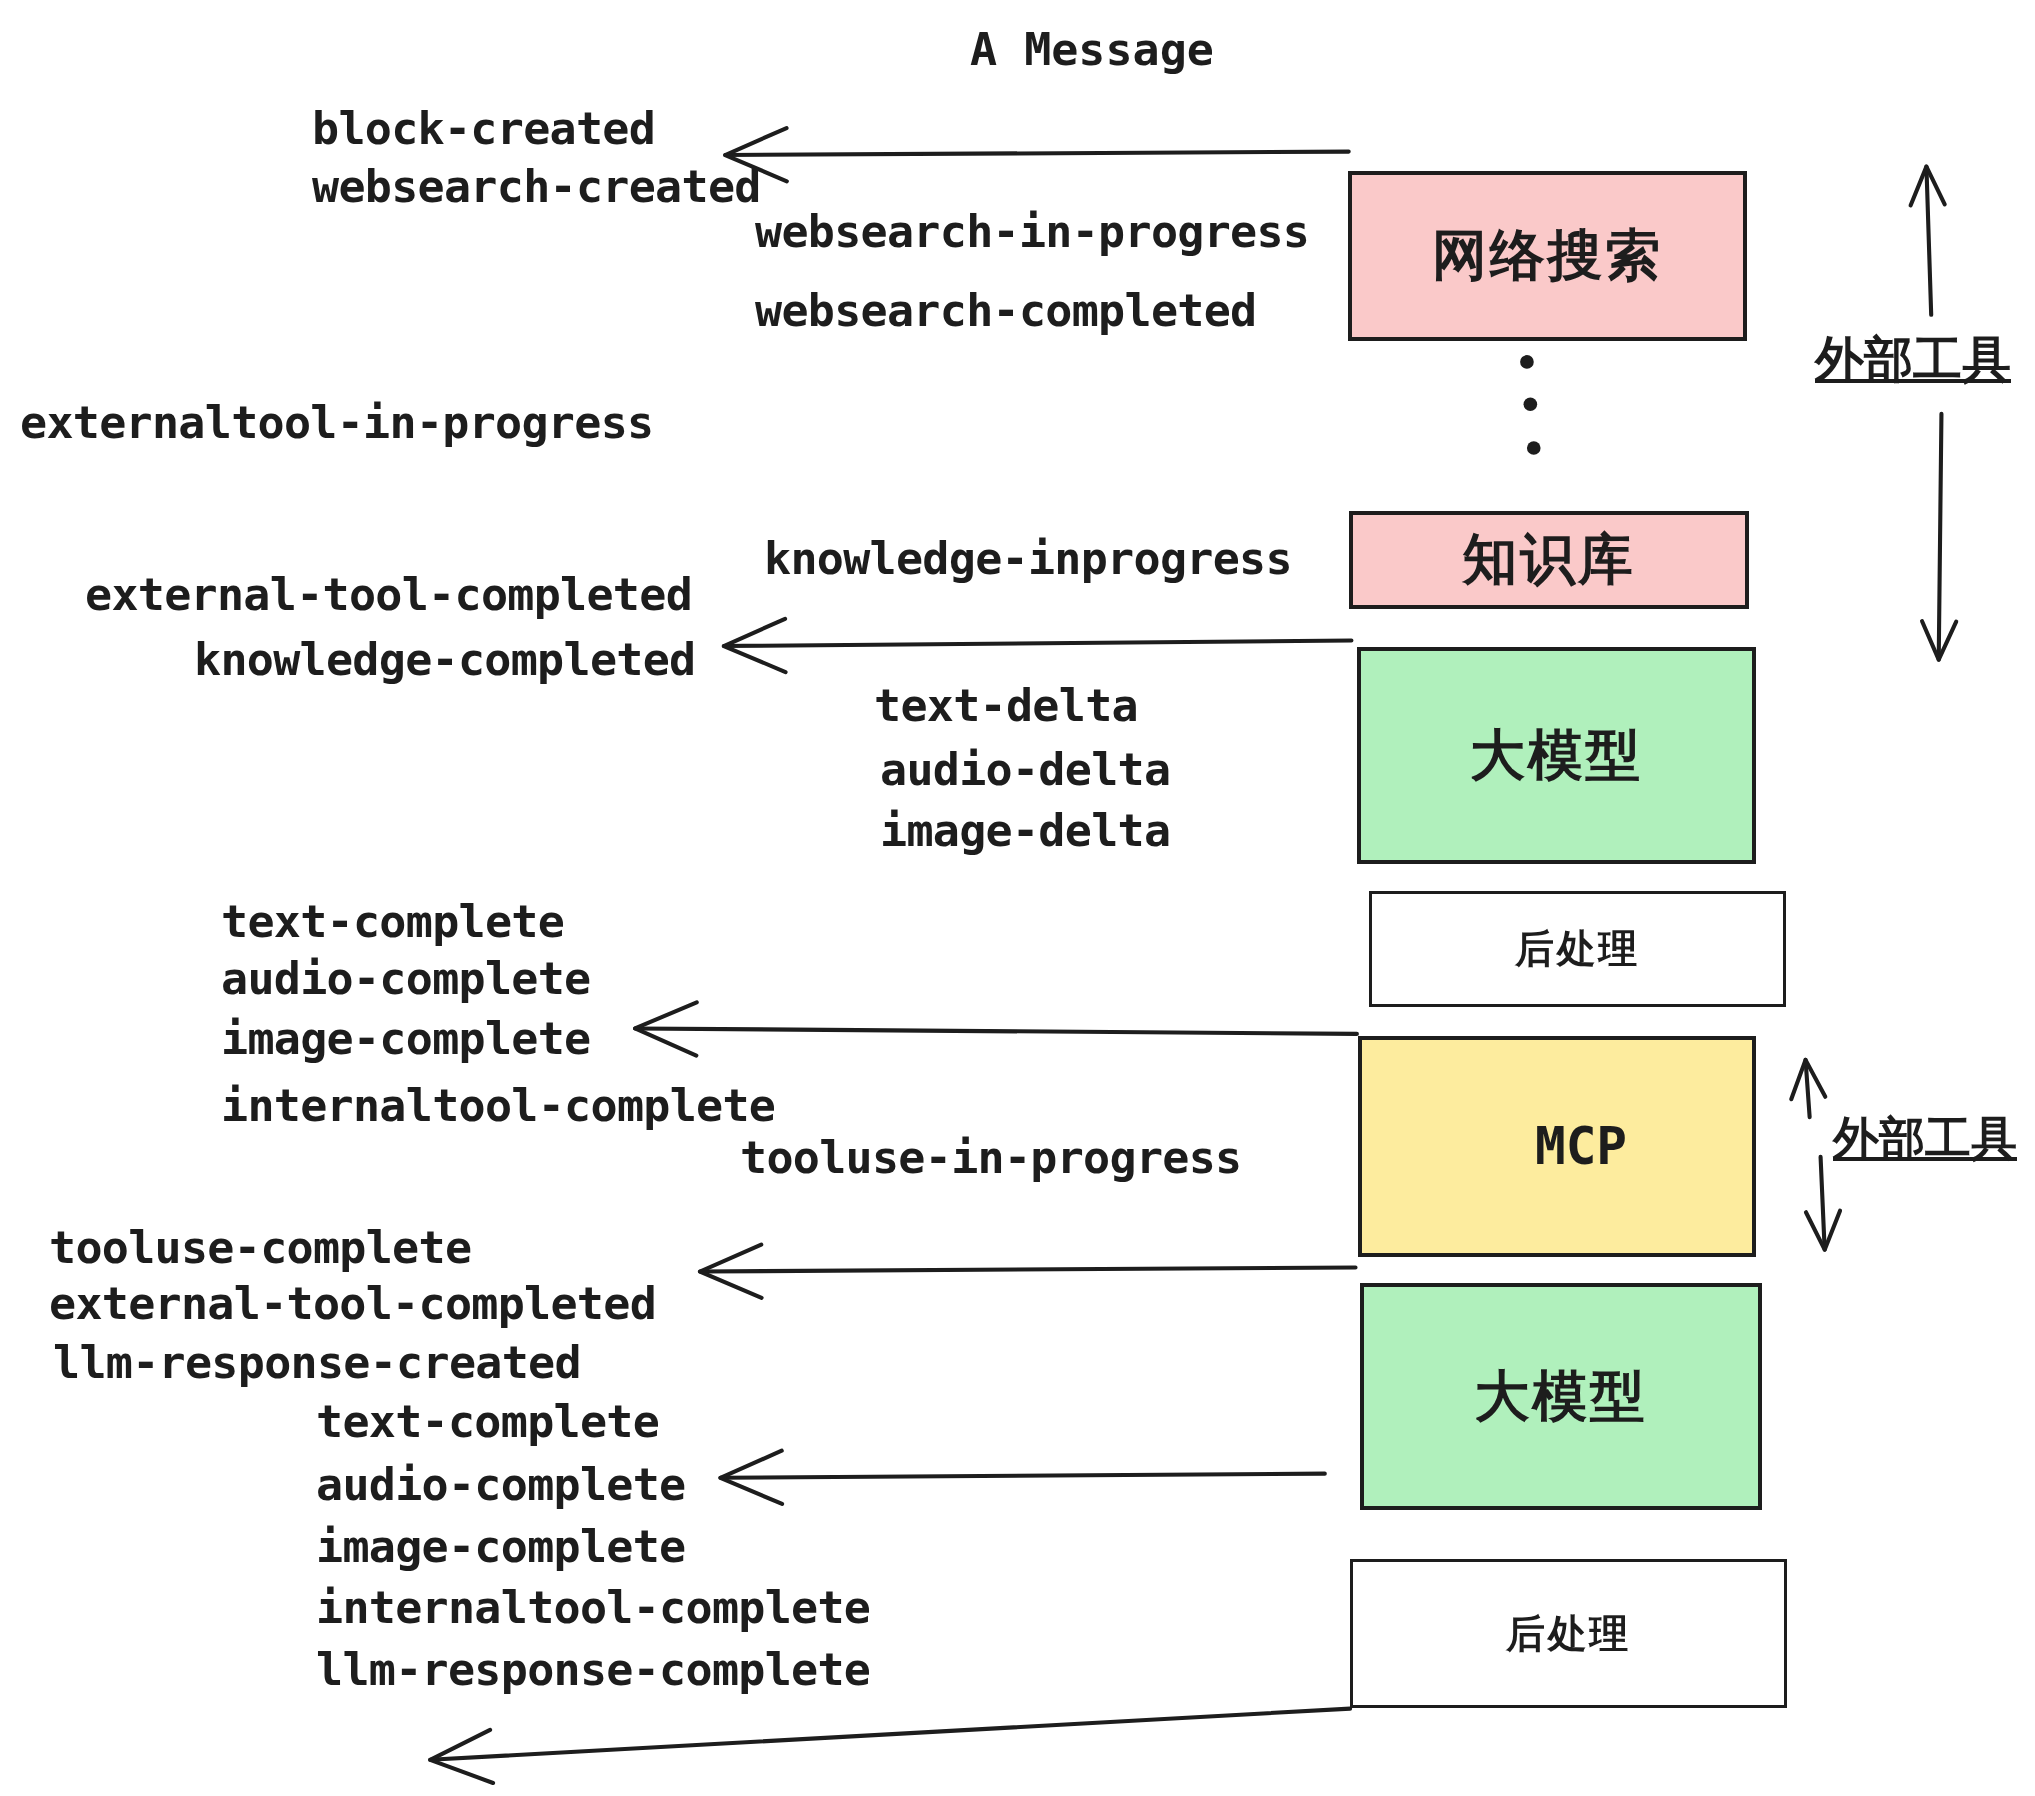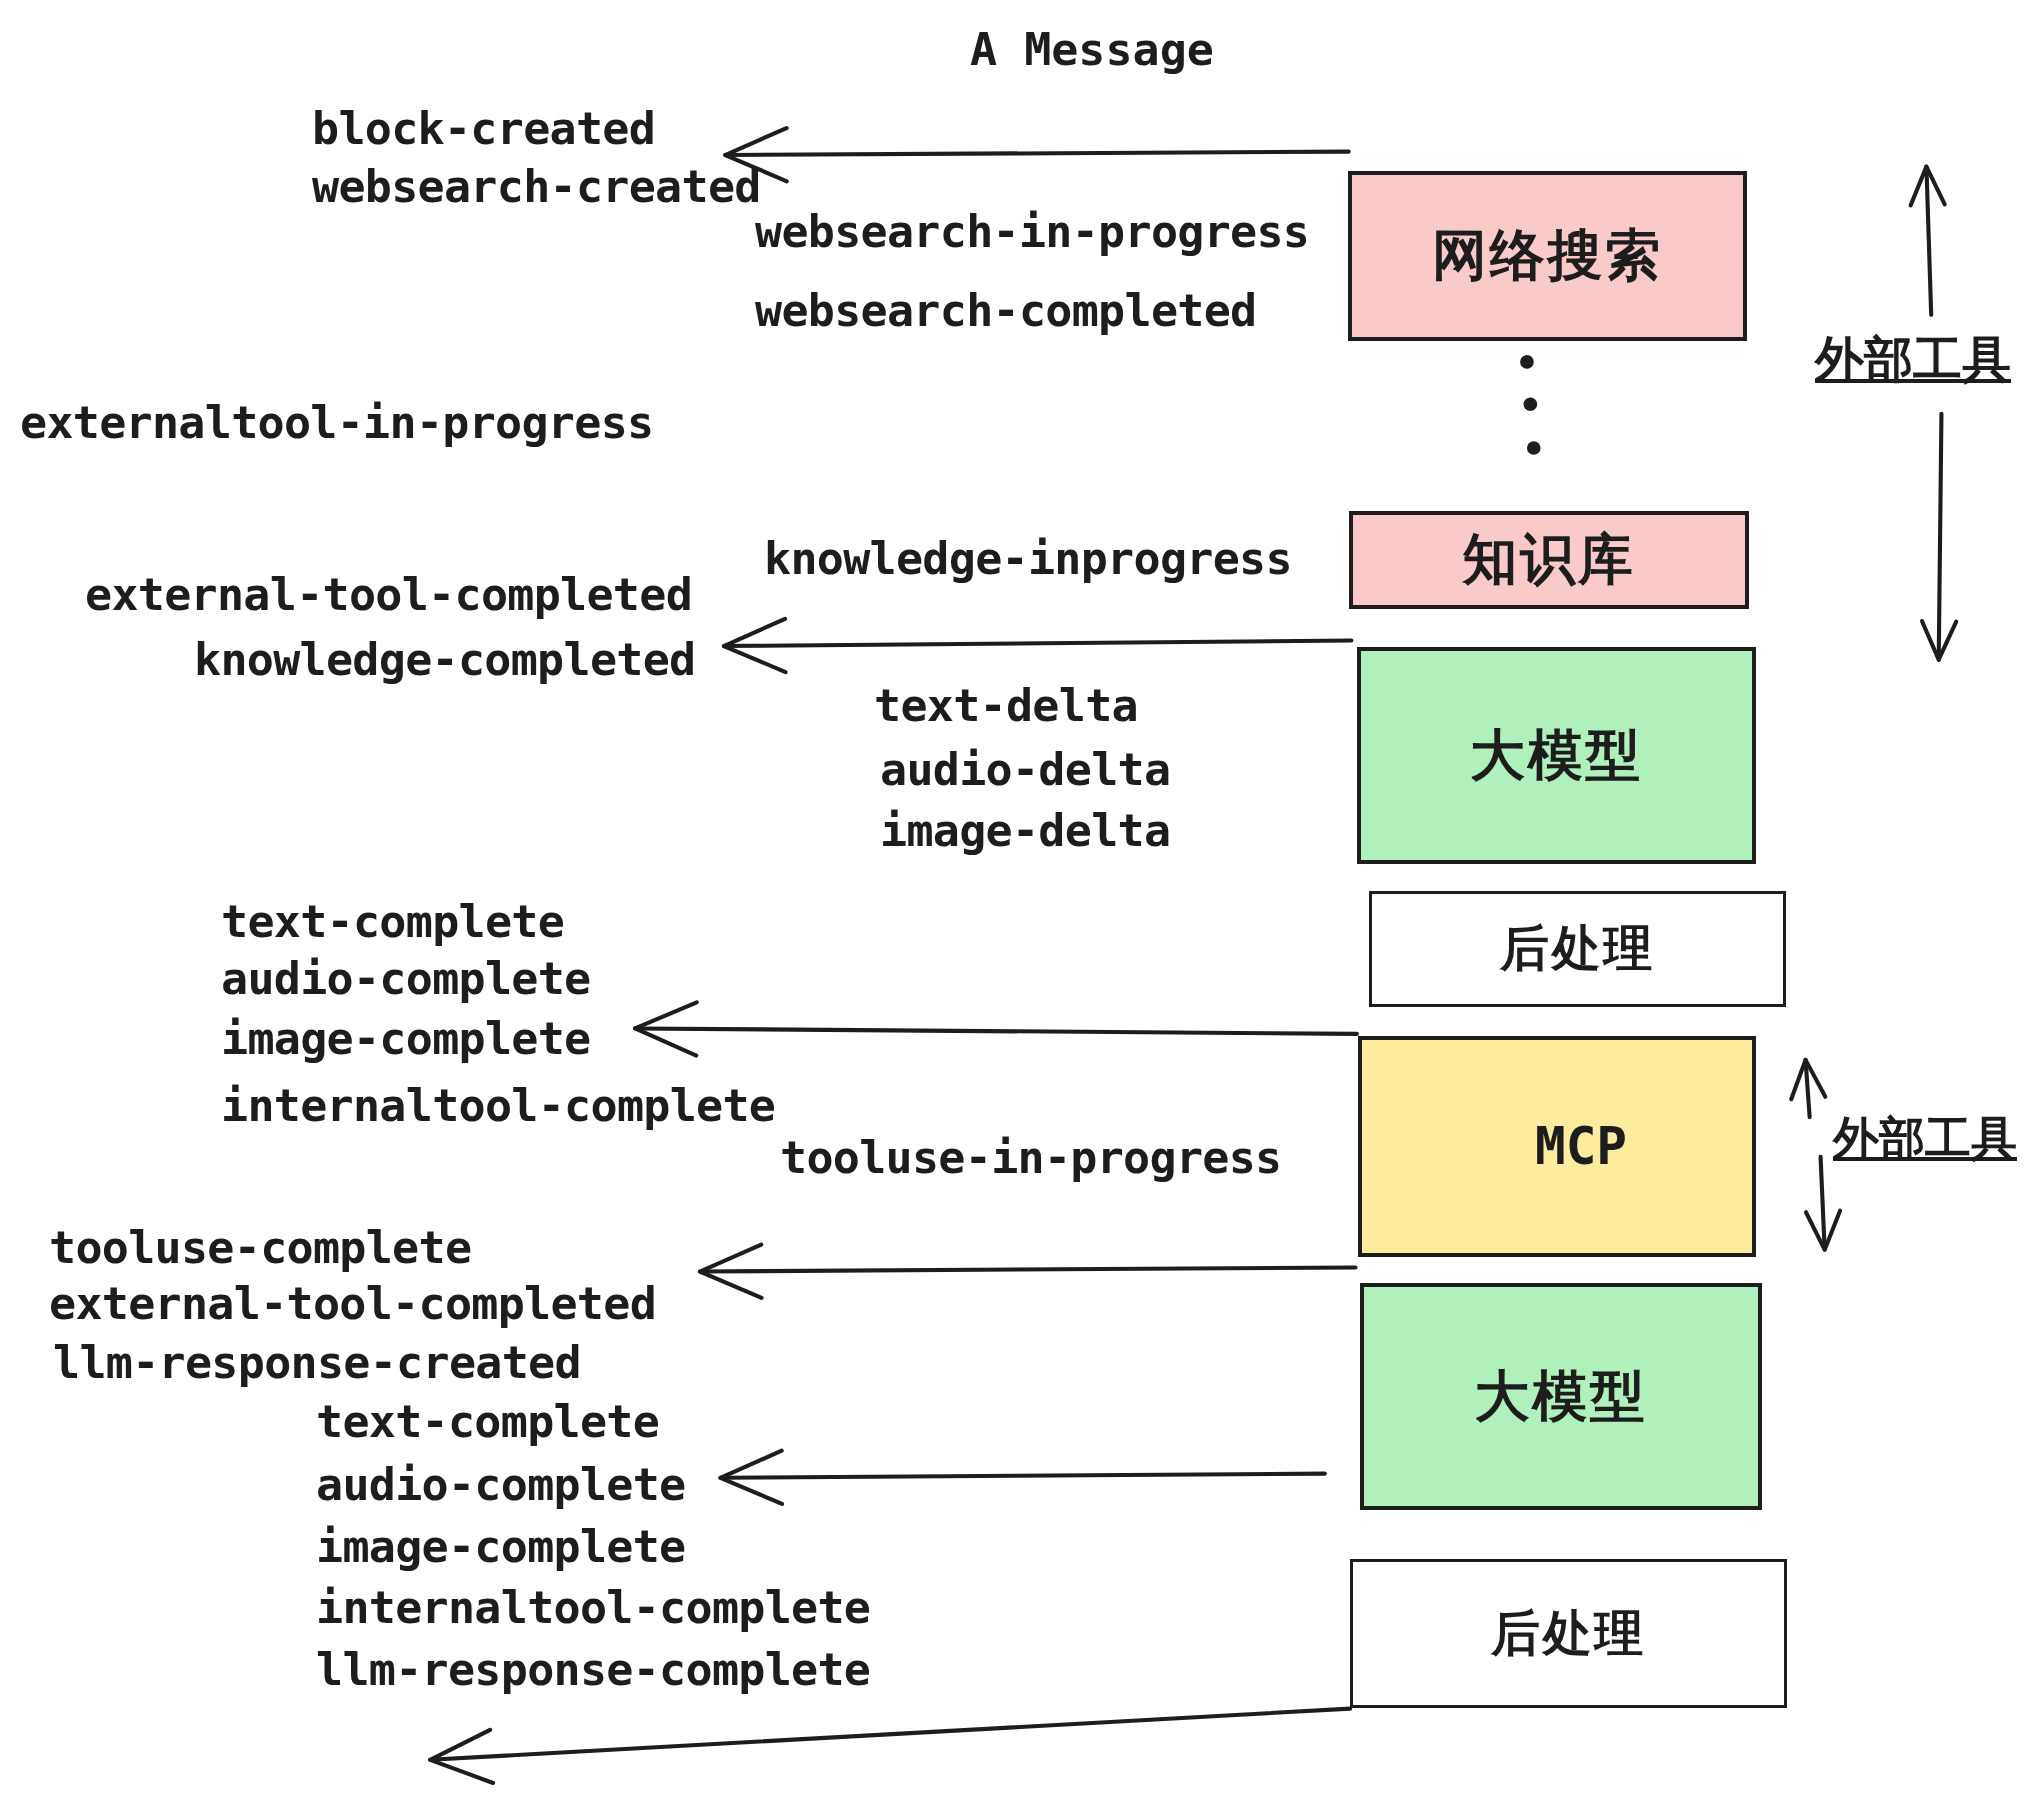--- a/index.html
+++ b/index.html
@@ -34,21 +34,21 @@
   .box.pink{background:var(--pink,#FAC9C9);}
   .box.green{background:var(--green,#B0F0BC);}
   .box.yellow{background:var(--yellow,#FDEC9E);}
   .box.white{background:var(--white,#ffffff);border-width:3.4px;}
   .zh{
     font:600 55px "DejaVu Sans","Liberation Sans",sans-serif;
     color:var(--ink,#1d1d1d);
     white-space:nowrap;
     letter-spacing:2.7px;
   }
-  .zh.small{font-size:49px;}
+  .zh.small{font-size:39px;}
   .mono-label{
     font:700 51px "DejaVu Sans Mono", monospace;
     color:var(--ink,#1d1d1d);
     margin-left:48px;
   }
   .side-label{
     position:absolute;
     font:600 49px "DejaVu Sans","Liberation Sans",sans-serif;
     line-height:1;
     color:var(--ink,#1d1d1d);
@@ -103,21 +103,21 @@
   <div class="evt" style="left:764px;top:536px">knowledge-inprogress</div>
   <div class="evt" style="left:85px;top:572px">external-tool-completed</div>
   <div class="evt" style="left:194px;top:637px">knowledge-completed</div>
   <div class="evt" style="left:874px;top:683px">text-delta</div>
   <div class="evt" style="left:880px;top:747px">audio-delta</div>
   <div class="evt" style="left:880px;top:808px">image-delta</div>
   <div class="evt" style="left:221px;top:899px">text-complete</div>
   <div class="evt" style="left:221px;top:956px">audio-complete</div>
   <div class="evt" style="left:221px;top:1016px">image-complete</div>
   <div class="evt" style="left:221px;top:1083px">internaltool-complete</div>
-  <div class="evt" style="left:780px;top:1135px">tooluse-in-progress</div>
+  <div class="evt" style="left:740px;top:1135px">tooluse-in-progress</div>
   <div class="evt" style="left:49px;top:1225px">tooluse-complete</div>
   <div class="evt" style="left:49px;top:1281px">external-tool-completed</div>
   <div class="evt" style="left:53px;top:1340px">llm-response-created</div>
   <div class="evt" style="left:316px;top:1399px">text-complete</div>
   <div class="evt" style="left:316px;top:1462px">audio-complete</div>
   <div class="evt" style="left:316px;top:1524px">image-complete</div>
   <div class="evt" style="left:316px;top:1585px">internaltool-complete</div>
   <div class="evt" style="left:316px;top:1647px">llm-response-complete</div>
 
   <div class="box pink" style="left:1348px;top:171px;width:399px;height:170px">

